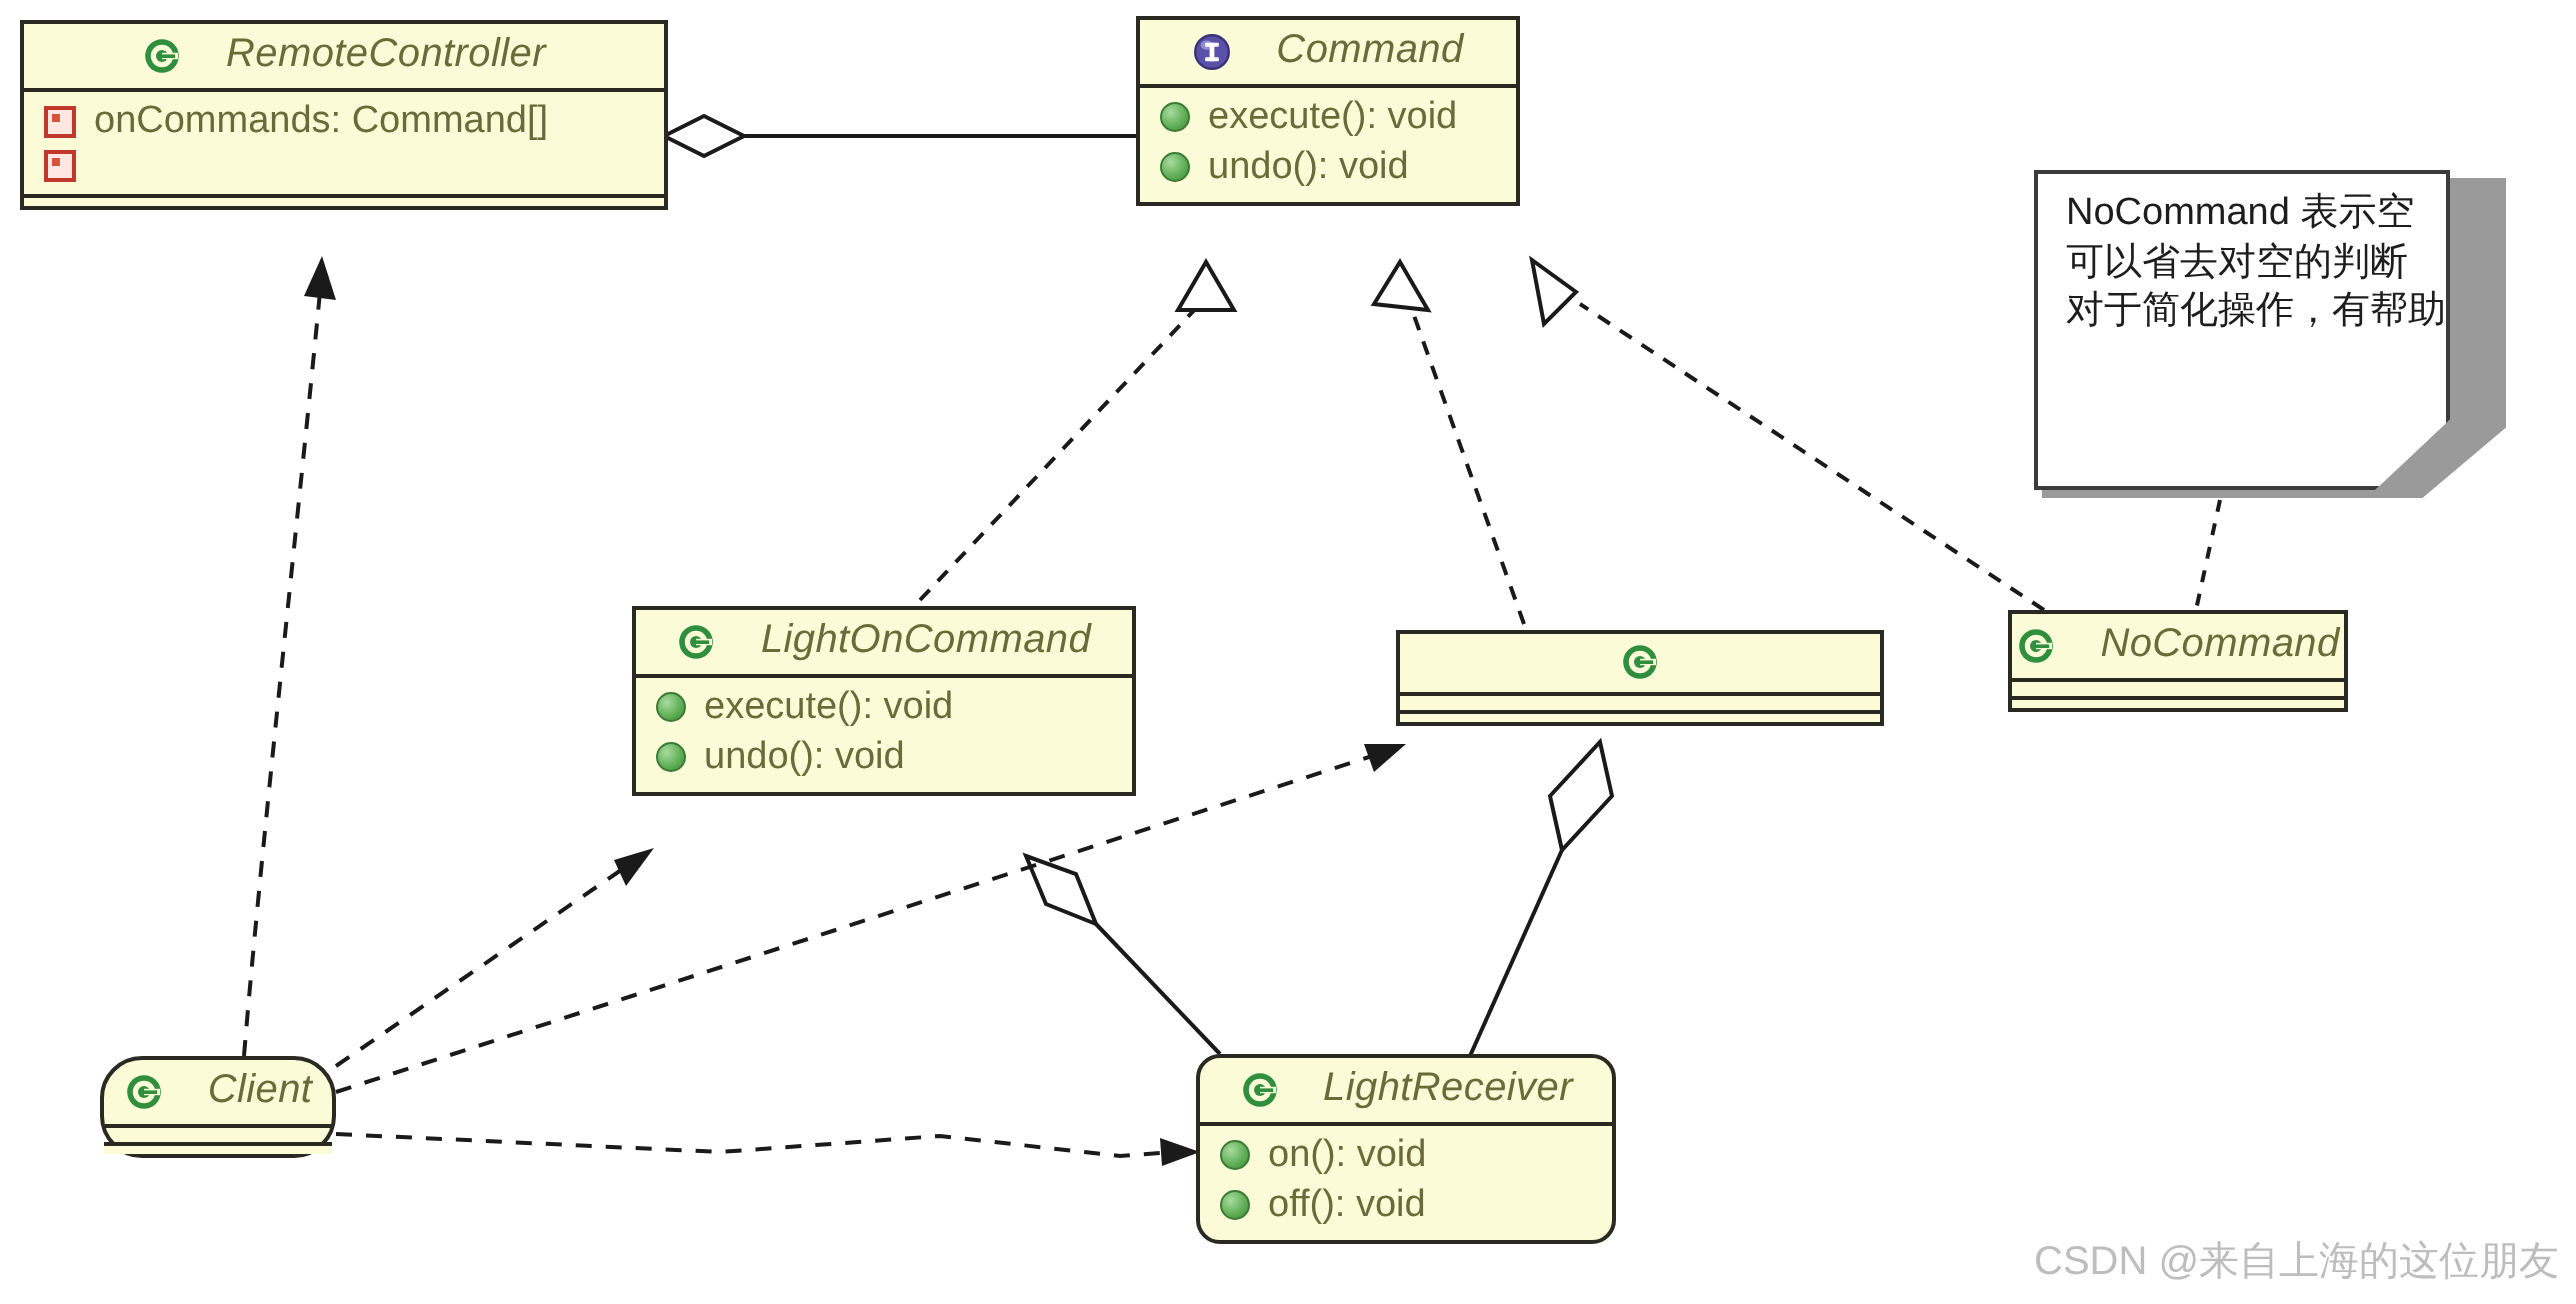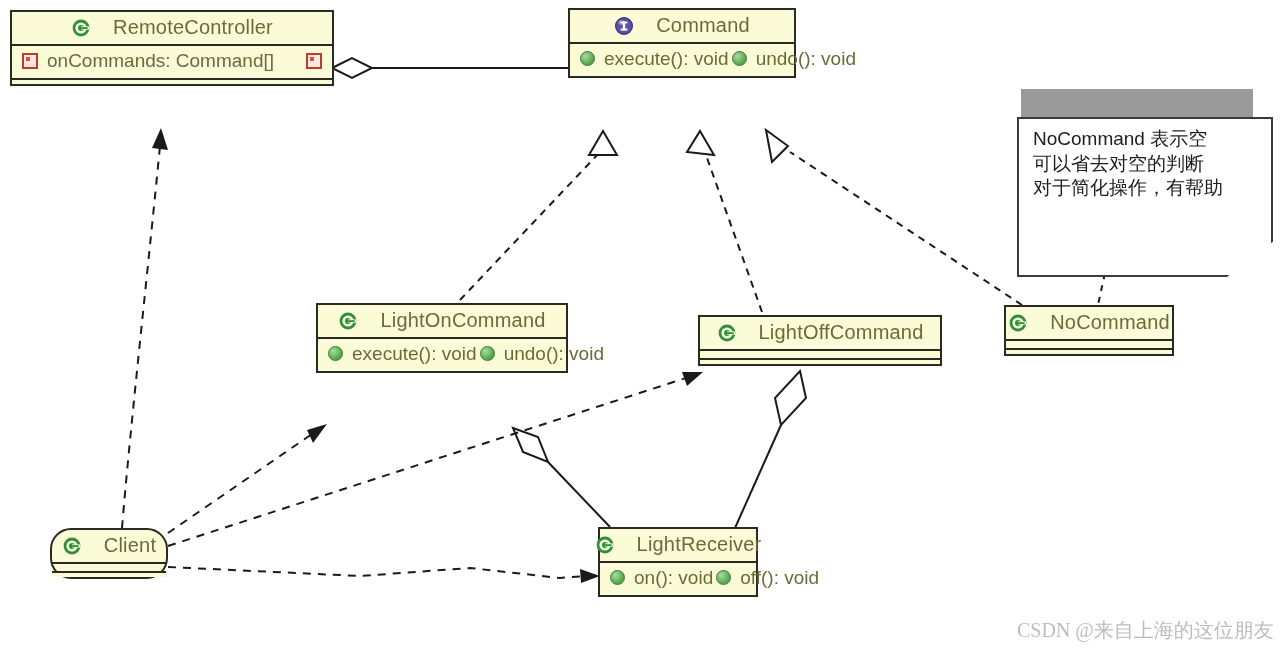--- a/index.html
+++ b/index.html
@@ -20,25 +20,26 @@
     box-sizing:border-box;
     z-index:5;
   }
   .uml .title{
     display:flex;align-items:center;justify-content:center;gap:22px;
     padding:4px 12px 5px 12px;
     color:#6b6b3a;
     font-size:20px;
     letter-spacing:.2px;
     white-space:nowrap;
+    font-style:italic;
   }
   .uml .sep{height:0;border-top:2px solid #2a2a22;}
   .uml .members{
     padding:4px 10px 6px 10px;
-    display:flex;flex-direction:row;gap:3px;justify-content:space-between;
+    display:flex;flex-direction:column;gap:3px;
   }
   .uml .members.empty{padding:0;height:7px;}
   .uml .member{
     display:flex;align-items:center;gap:9px;
     color:#6b6b3a;font-size:19px;white-space:nowrap;
   }
   .uml .member .mtext{line-height:1.15;}
   .uml .foot{height:4px;border-top:2px solid #2a2a22;background:#fbfbd7;}
 
   
@@ -68,21 +69,21 @@
   .note-shadow{
     position:absolute;z-index:4;background:#9a9a9a;
     -webkit-clip-path:polygon(0 0,100% 0,100% 78%,82% 100%,0 100%);
     clip-path:polygon(0 0,100% 0,100% 78%,82% 100%,0 100%);
   }
   .note-line{white-space:nowrap;}
 
   .watermark{
     position:absolute;z-index:8;
     color:#bdbdbd;font-size:20px;white-space:nowrap;
-    font-family:Liberation Serif, serif;
+    font-family:Liberation Sans, sans-serif;
   }
 </style>
 </head>
 <body>
 
 <div id="canvas">
 
   <svg id="edges" viewBox="0 0 1288 652" xmlns="http://www.w3.org/2000/svg">
 
     
@@ -170,21 +171,21 @@
         <span class="ico ico-priv"></span>
         <span class="mtext">onCommands: Command[]</span>
       </div>
       <div class="member">
         <span class="ico ico-priv"></span>
       </div>
     </div>
     <div class="foot"></div>
   </div>
 
-  <div class="uml" style="left:568px;top:8px;width:228px;">
+  <div class="uml" style="left:568px;top:8px;width:192px;">
     <div class="title">
       <span class="ico ico-iface">
         <svg viewBox="0 0 20 20" width="20" height="20">
           <circle cx="10" cy="10" r="8.4" fill="#5b51a8"></circle>
           <circle cx="10" cy="10" r="8.4" fill="none" stroke="#3b3378" stroke-width="1.2"></circle>
           <ellipse cx="7.4" cy="6.6" rx="3.1" ry="2.3" fill="#9d96d6" opacity="0.85"></ellipse>
           <rect x="8.8" y="5.4" width="2.4" height="9.2" rx="0.4" fill="#ffffff"></rect>
           <rect x="6.6" y="5.4" width="6.8" height="2.0" rx="0.4" fill="#ffffff"></rect>
           <rect x="6.6" y="12.6" width="6.8" height="2.0" rx="0.4" fill="#ffffff"></rect>
         </svg>
@@ -234,21 +235,20 @@
     <div class="title">
       <span class="ico ico-class">
         <svg viewBox="0 0 20 20" width="20" height="20">
           <circle cx="10" cy="10" r="8.4" fill="#2f8f3e"></circle>
           <circle cx="10" cy="10" r="5.6" fill="#fbfbd7"></circle>
           <circle cx="10" cy="10" r="3.0" fill="#2f8f3e"></circle>
           <rect x="10" y="8.4" width="8" height="3.2" fill="#fbfbd7"></rect>
           <rect x="10" y="9.2" width="6.6" height="1.8" fill="#2f8f3e"></rect>
         </svg>
       </span>
-      <span>LightOffCommand</span>
     </div>
     <div class="sep"></div>
     <div class="members empty"></div>
     <div class="foot"></div>
   </div>
 
   <div class="uml" style="left:1004px;top:305px;width:170px;">
     <div class="title">
       <span class="ico ico-class">
         <svg viewBox="0 0 20 20" width="20" height="20">
@@ -259,21 +259,21 @@
           <rect x="10" y="9.2" width="6.6" height="1.8" fill="#2f8f3e"></rect>
         </svg>
       </span>
       <span>NoCommand</span>
     </div>
     <div class="sep"></div>
     <div class="members empty"></div>
     <div class="foot"></div>
   </div>
 
-  <div class="uml" style="left:598px;top:527px;width:160px;">
+  <div class="uml" style="left:598px;top:527px;width:210px;border-radius:12px;">
     <div class="title">
       <span class="ico ico-class">
         <svg viewBox="0 0 20 20" width="20" height="20">
           <circle cx="10" cy="10" r="8.4" fill="#2f8f3e"></circle>
           <circle cx="10" cy="10" r="5.6" fill="#fbfbd7"></circle>
           <circle cx="10" cy="10" r="3.0" fill="#2f8f3e"></circle>
           <rect x="10" y="8.4" width="8" height="3.2" fill="#fbfbd7"></rect>
           <rect x="10" y="9.2" width="6.6" height="1.8" fill="#2f8f3e"></rect>
         </svg>
       </span>
@@ -304,21 +304,21 @@
         </svg>
       </span>
       <span>Client</span>
     </div>
     <div class="sep"></div>
     <div class="members empty"></div>
     <div class="foot"></div>
   </div>
 
   <div class="note-shadow" style="left:1021px;top:89px;width:232px;height:160px;"></div>
-  <div class="note" style="left:1017px;top:85px;width:256px;height:160px;margin-top:32px;">
+  <div class="note" style="left:1017px;top:85px;width:208px;height:160px;">
     <div class="note-line">NoCommand 表示空</div>
     <div class="note-line">可以省去对空的判断</div>
     <div class="note-line">对于简化操作，有帮助</div>
   </div>
 
   <div class="watermark" style="left:1017px;top:617px;">CSDN @来自上海的这位朋友</div>
 
 </div>
 
 </body></html>

